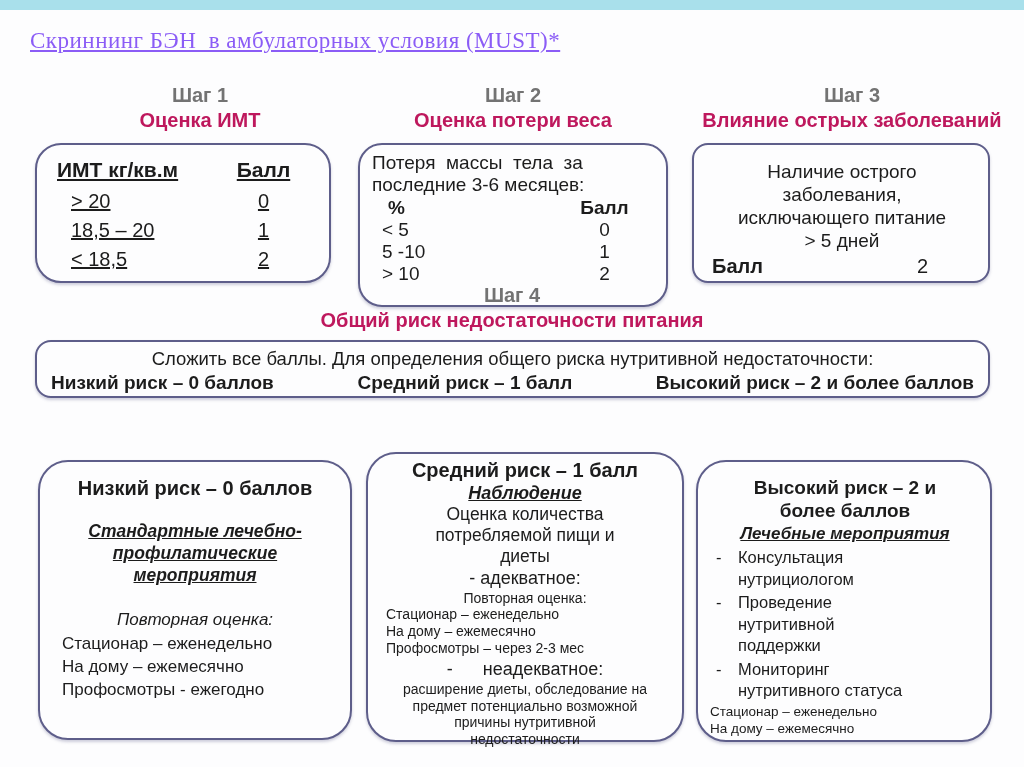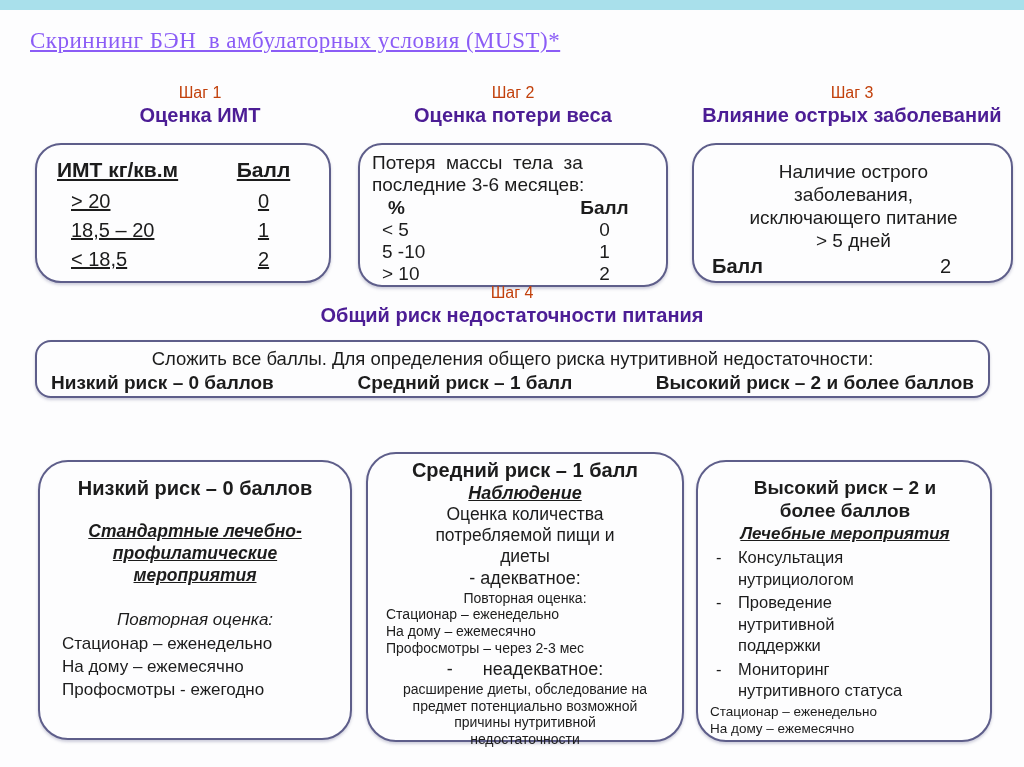--- a/index.html
+++ b/index.html
@@ -10,40 +10,40 @@
   }
   .pw{white-space:pre-wrap;}
   .top-bar{position:absolute;left:0;top:0;width:1024px;height:10px;background:#a9e0eb;}
   .title{
     position:absolute;left:30px;top:28px;margin:0;
     font-family:"Liberation Serif","DejaVu Serif",serif;
     font-size:23px;font-weight:normal;color:#8b5cf6;
     text-decoration:underline;letter-spacing:.5px;
   }
   .step-head{position:absolute;text-align:center;line-height:1.15;}
-  .step-label{font-size:16px;font-weight:normal;color:#c2410c;}
-  .step-sub{font-size:20px;font-weight:bold;color:#4c1d95;margin-top:2px;}
+  .step-label{font-size:20px;font-weight:bold;color:#737373;}
+  .step-sub{font-size:20px;font-weight:bold;color:#be185d;margin-top:2px;}
   .box{
     position:absolute;background:#fdfdfe;border:2px solid #5e5e8a;
     box-shadow:0 2px 3px rgba(95,95,140,.3);box-sizing:border-box;
   }
   
   .box-step1{left:35px;top:143px;width:296px;height:140px;border-radius:26px;padding:13px 18px 0 20px;text-decoration:underline;}
   .grid2{display:grid;grid-template-columns:1fr 95px;}
   .grid2 .c2{text-align:center;}
   .b1-head{font-size:21px;font-weight:bold;margin-bottom:5px;}
   .b1-row{font-size:20px;line-height:29px;}
   .b1-row .c1{padding-left:14px;}
-  .box-step2{left:358px;top:143px;width:310px;height:144px;border-radius:24px;padding:7px 14px 0 12px;}
+  .box-step2{left:358px;top:143px;width:310px;height:164px;border-radius:24px;padding:7px 14px 0 12px;}
   .b2-intro{font-size:19px;line-height:22px;}
   .b2-head{font-size:19px;font-weight:bold;line-height:23px;}
   .b2-head .c1{padding-left:16px;}
   .b2-row{font-size:19px;line-height:22px;}
   .b2-row .c1{padding-left:10px;}
-  .box-step3{left:692px;top:143px;width:321px;height:140px;border-radius:24px;padding:15px 14px 0 16px;}
+  .box-step3{left:692px;top:143px;width:298px;height:140px;border-radius:16px;padding:15px 14px 0 16px;}
   .b3-text{font-size:19px;line-height:23px;text-align:center;}
   .b3-score{display:flex;justify-content:space-between;font-size:20px;margin-top:3px;padding:0 46px 0 2px;}
   .b3-score .lbl{font-weight:bold;}
   
   .head-step4{left:0;top:284px;width:1024px;text-align:center;}
   .box-step4{left:35px;top:340px;width:955px;height:58px;border-radius:16px;padding:5px 12px 0 12px;}
   .b4-line1{font-size:18.5px;text-align:center;line-height:24px;}
   .b4-line2{display:flex;justify-content:space-between;font-size:19px;font-weight:bold;line-height:24px;padding:0 2px;}
   
   .head-step5{left:0;top:401px;width:1024px;}

